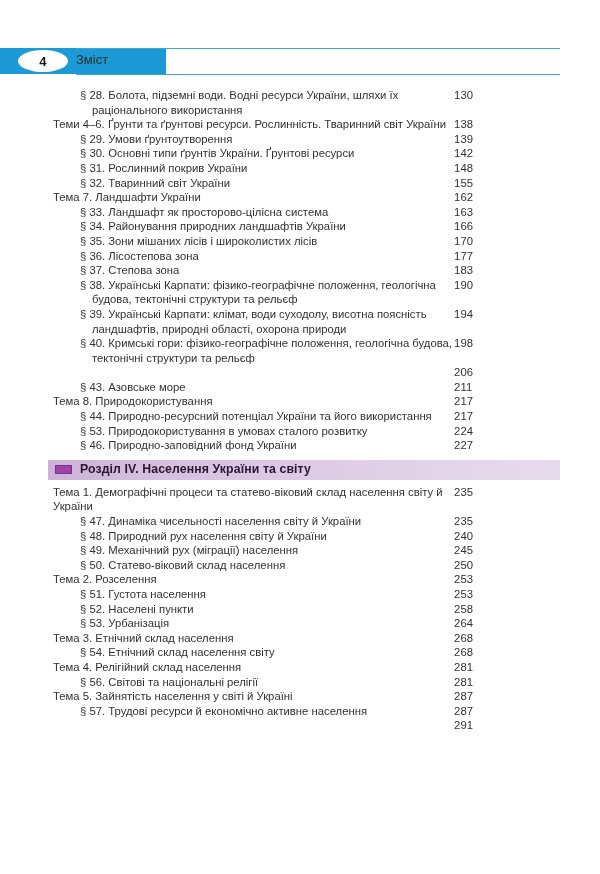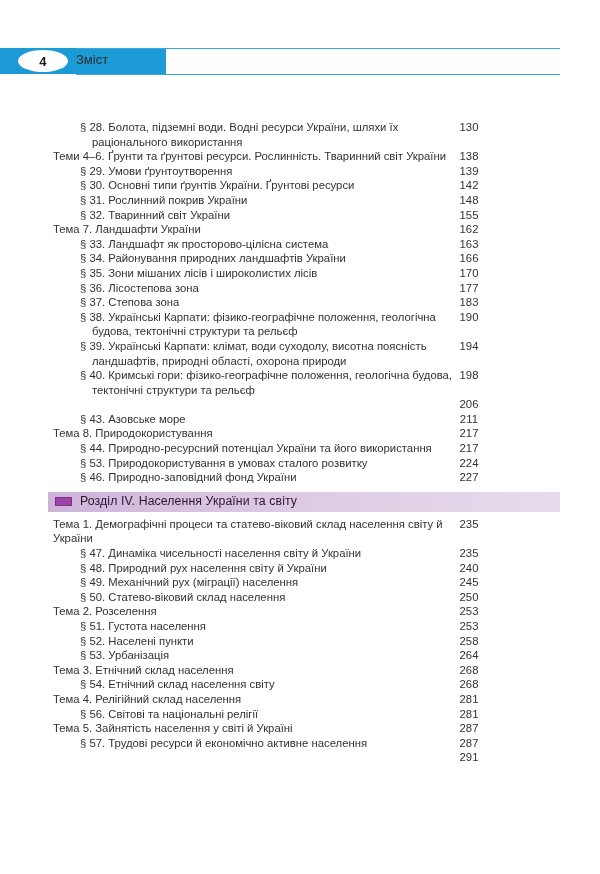--- a/index.html
+++ b/index.html
@@ -77,21 +77,20 @@
     height: 1.2px;
     background: #3aa6db;
   }
 
   
   .toc {
     position: absolute;
     left: 0;
     top: 88px;
     width: 526px;
-    margin-top: 32px;
   }
 
   .row {
     position: relative;
     display: block;
     padding: 0 45px 0 0;
     margin: 0;
     min-height: 14.6px;
   }
 
@@ -114,21 +113,21 @@
     margin-left: 80px;
     text-indent: -12px;
     padding-left: 12px;
   }
 
   .row .page-num {
     position: absolute;
     right: 42px;
     top: 0;
     width: 30px;
-    text-align: center;
+    text-align: left;
     font-size: 11.3px;
     line-height: 14.6px;
     color: #333132;
     letter-spacing: 0.1px;
   }
 
   
   .part-banner {
     position: relative;
     margin: 7px 0 5px 0;
@@ -150,21 +149,21 @@
     height: 9px;
     background: #9e43a8;
     border: 1px solid #7e2f8a;
     box-sizing: border-box;
   }
   .part-label {
     position: absolute;
     left: 80px;
     top: 2.5px;
     font-size: 12.3px;
-    font-weight: normal;
+    font-weight: bold;
     color: #2b1630;
     letter-spacing: 0.1px;
   }
 </style>
 </head>
 <body>
 
 <div class="page">
 
   <div class="header">

